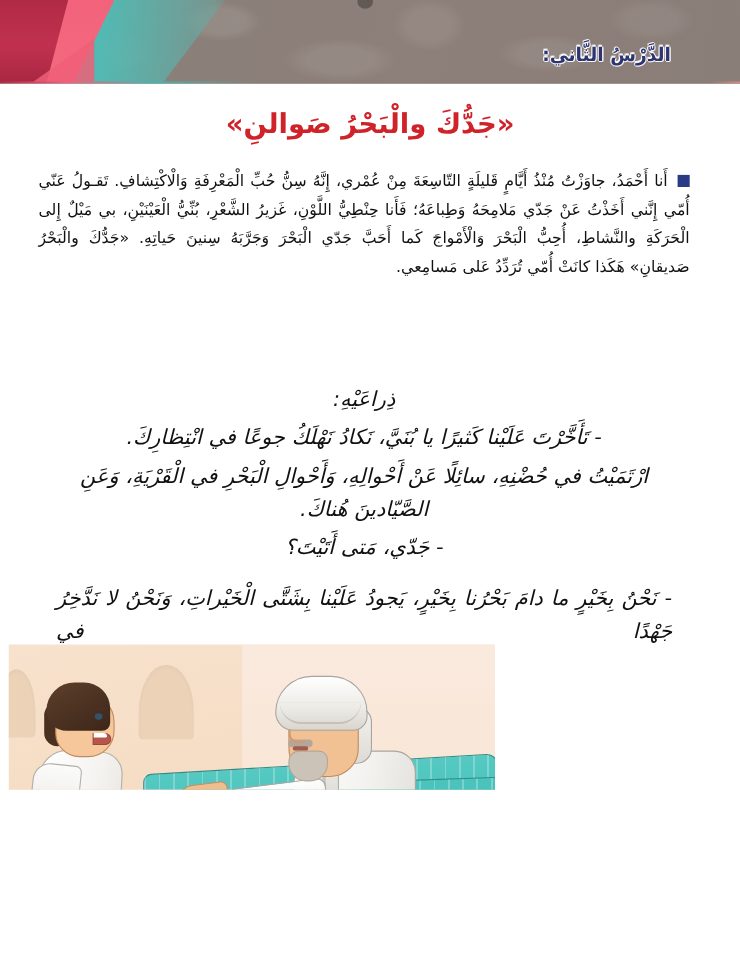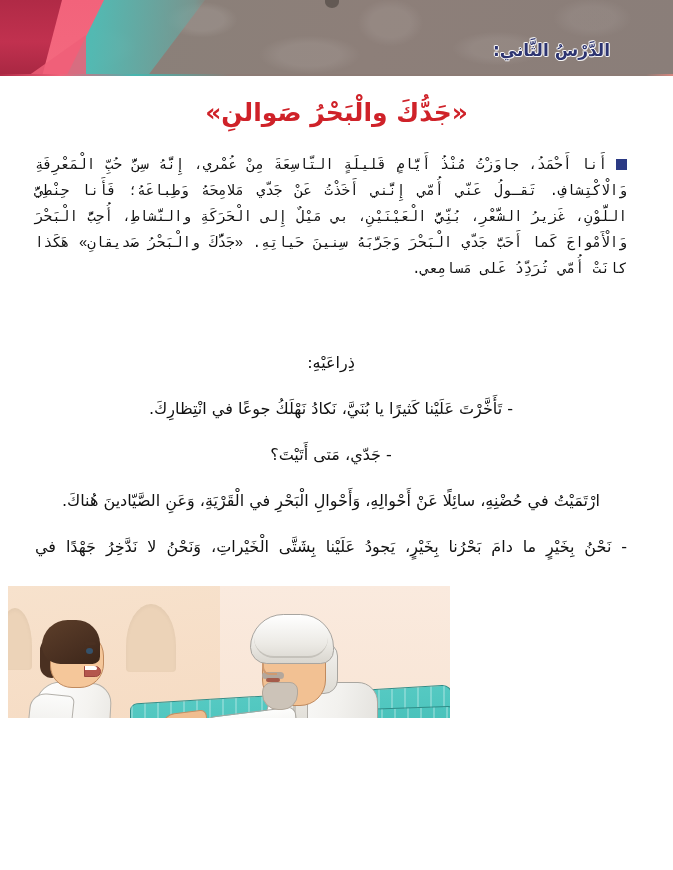--- a/index.html
+++ b/index.html
@@ -149,52 +149,52 @@
     text-align: justify;
     font-family: "DejaVu Sans", "Liberation Sans", sans-serif;
     font-size: 14.3px;
     line-height: 26px;
     color: #111111;
   }
   .para {
     margin: 0 0 3px 0;
     text-align: justify;
     text-align-last: right;
-    font-family: Liberation Mono, monospace;
   }
   .bullet-sq {
     display: inline-block;
     width: 11px;
     height: 11px;
     background: #2b3a84;
     margin-left: 9px;
     margin-bottom: 0px;
     vertical-align: -1px;
   }
   .dlg {
-    margin: 16px;
+    margin: 5px;
     text-align: center;
     white-space: normal;
     line-height: 30px;
   }
   .dlg-just {
-    margin: 0;
+    margin: 16px;
     text-align: justify;
     text-align-last: justify;
     line-height: 30px;
   }
   .dlg-block {
     position: absolute;
     top: 382px;
     right: 46px;
     width: 592px;
     direction: rtl;
     font-family: "DejaVu Sans", "Liberation Sans", sans-serif;
-    font-size: 16px;
+    font-size: 19px;
     color: #111111;
+    font-style: italic;
   }
   .cont-line {
     text-align: center;
     margin: 0;
     line-height: 30px;
   }
 
   
   .illus {
     position: absolute;
@@ -692,22 +692,22 @@
 
   <div class="body-block">
     <p class="para">
       <span class="bullet-sq"></span><span>أَنا أَحْمَدُ، جاوَزْتُ مُنْذُ أَيَّامٍ قَليلَةٍ التّاسِعَةَ مِنْ عُمْري، إِنَّهُ سِنُّ حُبِّ الْمَعْرِفَةِ وَالْاكْتِشافِ. تَقـولُ عَنّي أُمّي إِنَّني أَخَذْتُ عَنْ جَدّي مَلامِحَهُ وَطِباعَهُ؛ فَأَنا حِنْطِيُّ اللَّوْنِ، غَزيرُ الشَّعْرِ، بُنِّيُّ الْعَيْنَيْنِ، بي مَيْلٌ إِلى الْحَرَكَةِ والنَّشاطِ، أُحِبُّ الْبَحْرَ وَالْأَمْواجَ كَما أَحَبَّ جَدّي الْبَحْرَ وَجَرَّبَهُ سِنينَ حَياتِهِ. «جَدُّكَ والْبَحْرُ صَديقانِ» هَكَذا كانَتْ أُمّي تُرَدِّدُ عَلى مَسامِعي.</span>
     </p>
   </div>
 
   <div class="dlg-block" style="top:348px;">
     <p class="cont-line">ذِراعَيْهِ:</p>
     <p class="dlg">- تَأَخَّرْتَ عَلَيْنا كَثيرًا يا بُنَيَّ، نَكادُ نَهْلَكُ جوعًا في انْتِظارِكَ.</p>
+    <p class="dlg">ارْتَمَيْتُ في حُضْنِهِ، سائِلًا عَنْ أَحْوالِهِ، وَأَحْوالِ الْبَحْرِ في الْقَرْيَةِ، وَعَنِ الصَّيّادينَ هُناكَ.</p>
     <p class="dlg">- جَدّي، مَتى أَتَيْتَ؟</p>
-    <p class="dlg">ارْتَمَيْتُ في حُضْنِهِ، سائِلًا عَنْ أَحْوالِهِ، وَأَحْوالِ الْبَحْرِ في الْقَرْيَةِ، وَعَنِ الصَّيّادينَ هُناكَ.</p>
     <p class="dlg-just">- نَحْنُ بِخَيْرٍ ما دامَ بَحْرُنا بِخَيْرٍ، يَجودُ عَلَيْنا بِشَتَّى الْخَيْراتِ، وَنَحْنُ لا نَدَّخِرُ جَهْدًا في</p>
   </div>
 
   <div class="illus" title="صورة: طفل يستقبله جدّه الجالس على المجلس">
     <div class="wall"></div>
     <div class="wall-right"></div>
     <div class="niche n1"></div>
     <div class="niche n2"></div>
     <div class="floor-edge"></div>
     <div class="floor"></div>

